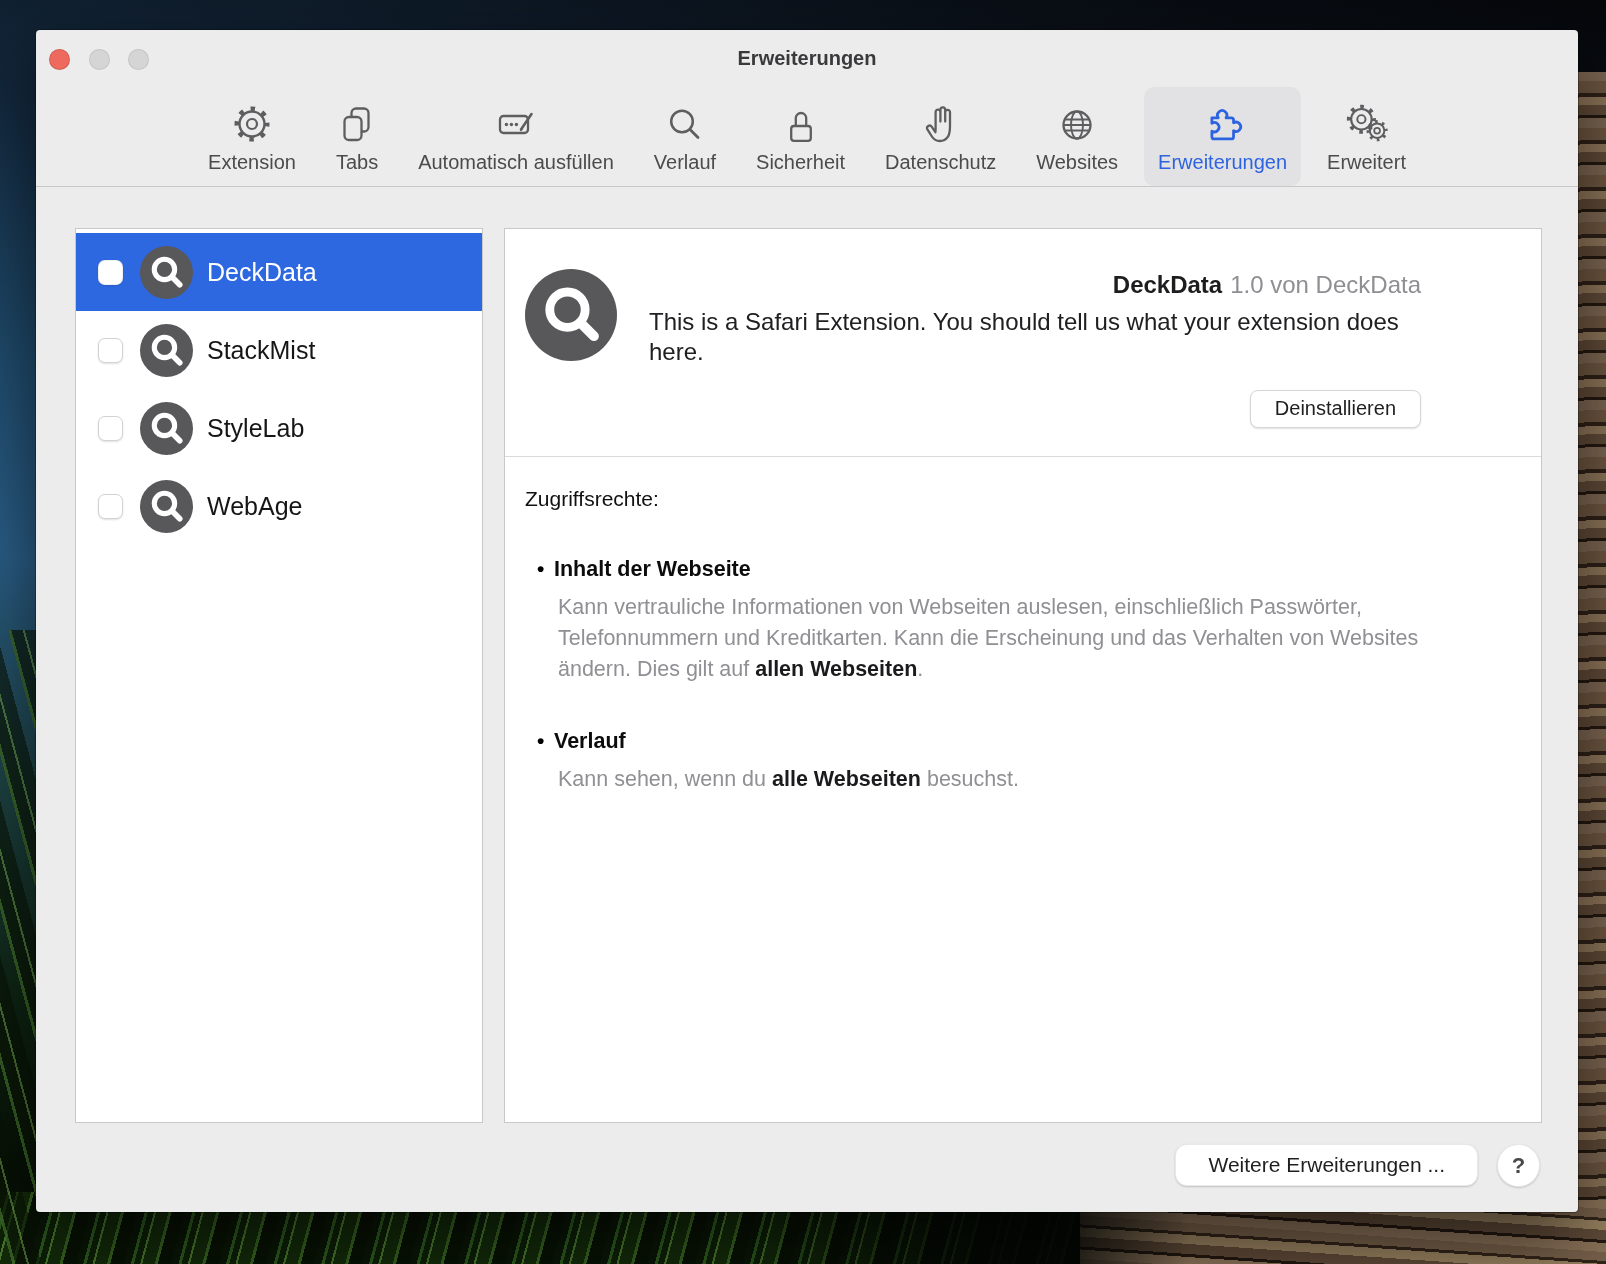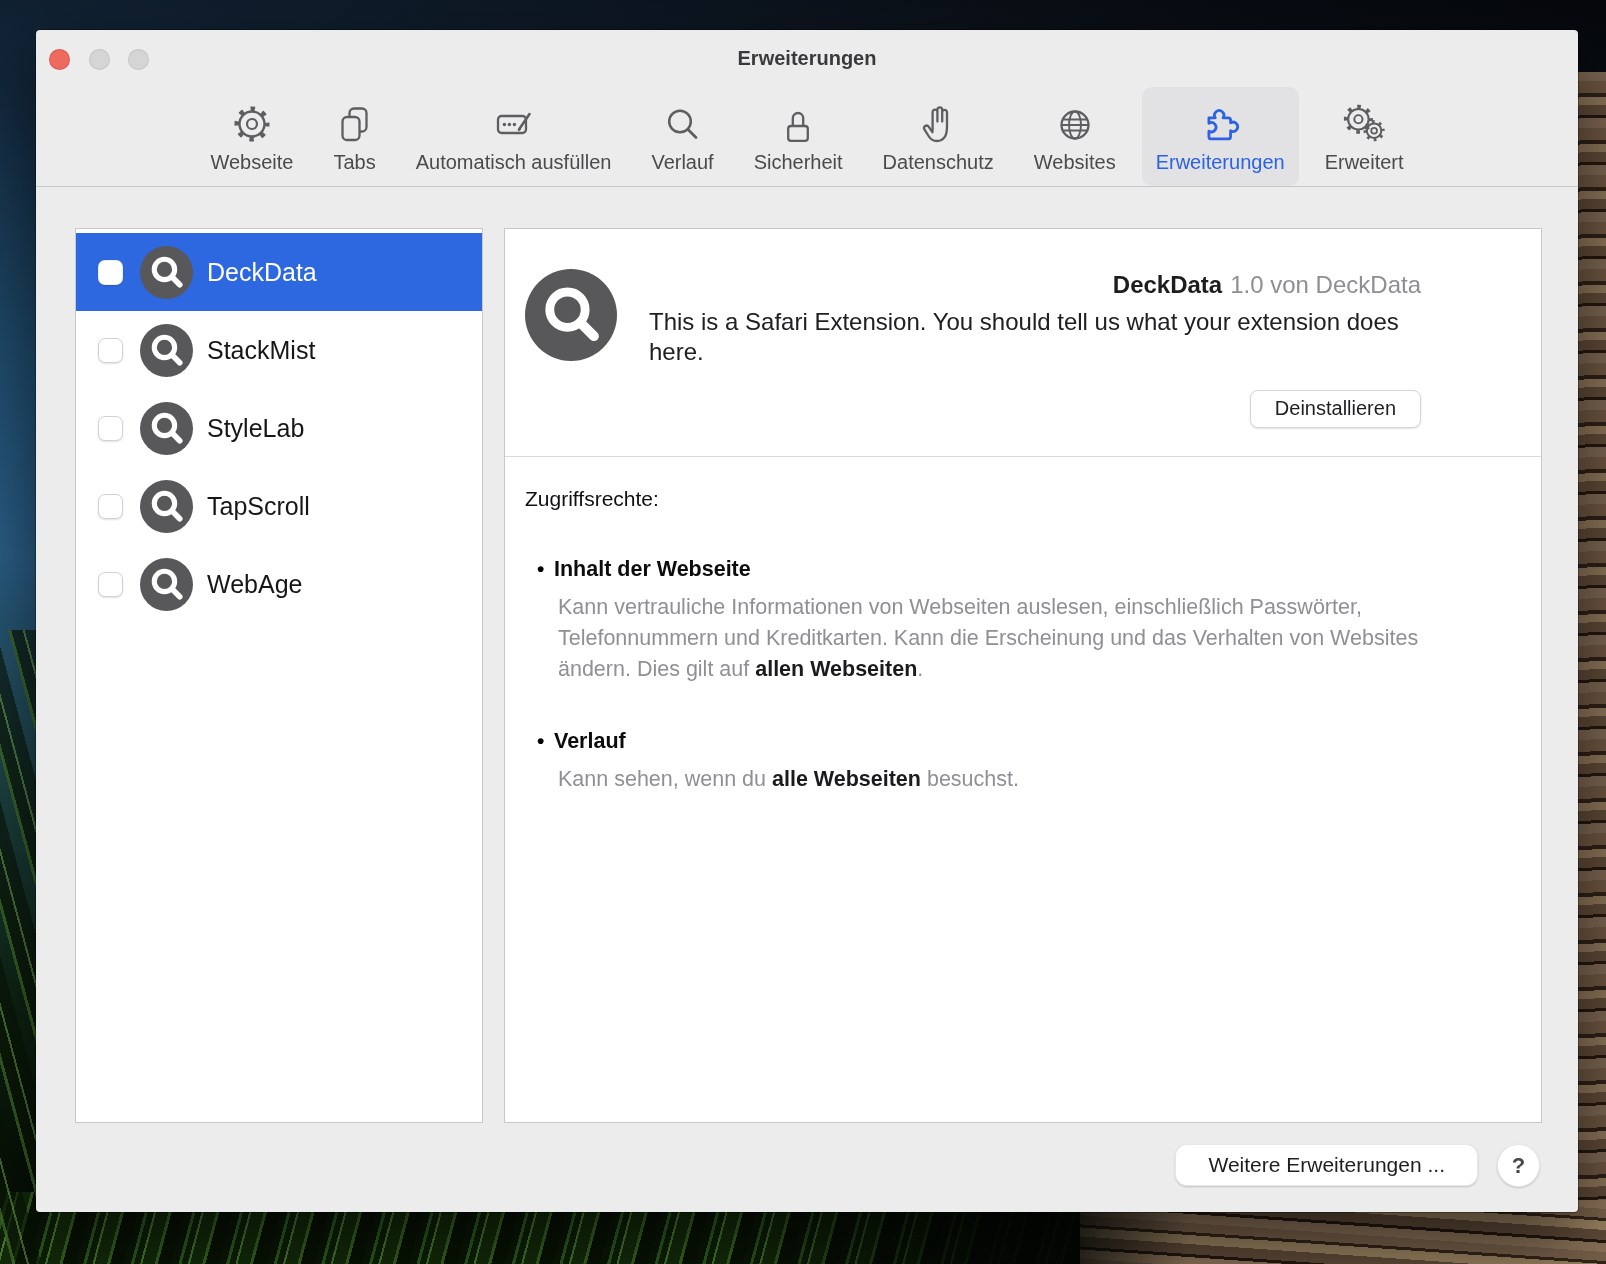--- a/index.html
+++ b/index.html
@@ -112,21 +112,21 @@
   <div class="toolbar">
 
     <div class="tab">
       <span class="icon-box">
         <svg width="40" height="42" viewBox="0 0 40 42" fill="none" stroke="currentColor">
           <circle cx="20" cy="21" r="12.5" stroke-width="2.4"></circle>
           <circle cx="20" cy="21" r="15" stroke-width="5" stroke-dasharray="4.4 7.4" stroke-dashoffset="2"></circle>
           <circle cx="20" cy="21" r="5" stroke-width="2.2"></circle>
         </svg>
       </span>
-      <span class="tab-label">Webseite</span>
+      <span class="tab-label">Extension</span>
     </div>
 
     <div class="tab">
       <span class="icon-box">
         <svg width="34" height="40" viewBox="0 0 34 40" fill="none" stroke="currentColor" stroke-width="2.3">
           <rect x="11.5" y="3.5" width="17" height="23" rx="4.5"></rect>
           <rect x="4.5" y="12" width="17" height="23" rx="4.5" fill="#ececec"></rect>
         </svg>
       </span>
       <span class="tab-label">Tabs</span>
@@ -245,30 +245,20 @@
       <span class="checkbox"></span>
       <span class="ext-badge">
         <svg width="53" height="53" viewBox="0 0 52 52" fill="none">
           <circle cx="24" cy="23" r="10" stroke="#fff" stroke-width="5"></circle>
           <line x1="31.5" y1="30.5" x2="39" y2="38" stroke="#fff" stroke-width="5.5" stroke-linecap="round"></line>
         </svg>
       </span>
       <span class="ext-name">StyleLab</span>
     </div>
 
-    <div class="ext-row">
-      <span class="checkbox"></span>
-      <span class="ext-badge">
-        <svg width="53" height="53" viewBox="0 0 52 52" fill="none">
-          <circle cx="24" cy="23" r="10" stroke="#fff" stroke-width="5"></circle>
-          <line x1="31.5" y1="30.5" x2="39" y2="38" stroke="#fff" stroke-width="5.5" stroke-linecap="round"></line>
-        </svg>
-      </span>
-      <span class="ext-name">TapScroll</span>
-    </div>
 
     <div class="ext-row">
       <span class="checkbox"></span>
       <span class="ext-badge">
         <svg width="53" height="53" viewBox="0 0 52 52" fill="none">
           <circle cx="24" cy="23" r="10" stroke="#fff" stroke-width="5"></circle>
           <line x1="31.5" y1="30.5" x2="39" y2="38" stroke="#fff" stroke-width="5.5" stroke-linecap="round"></line>
         </svg>
       </span>
       <span class="ext-name">WebAge</span>

